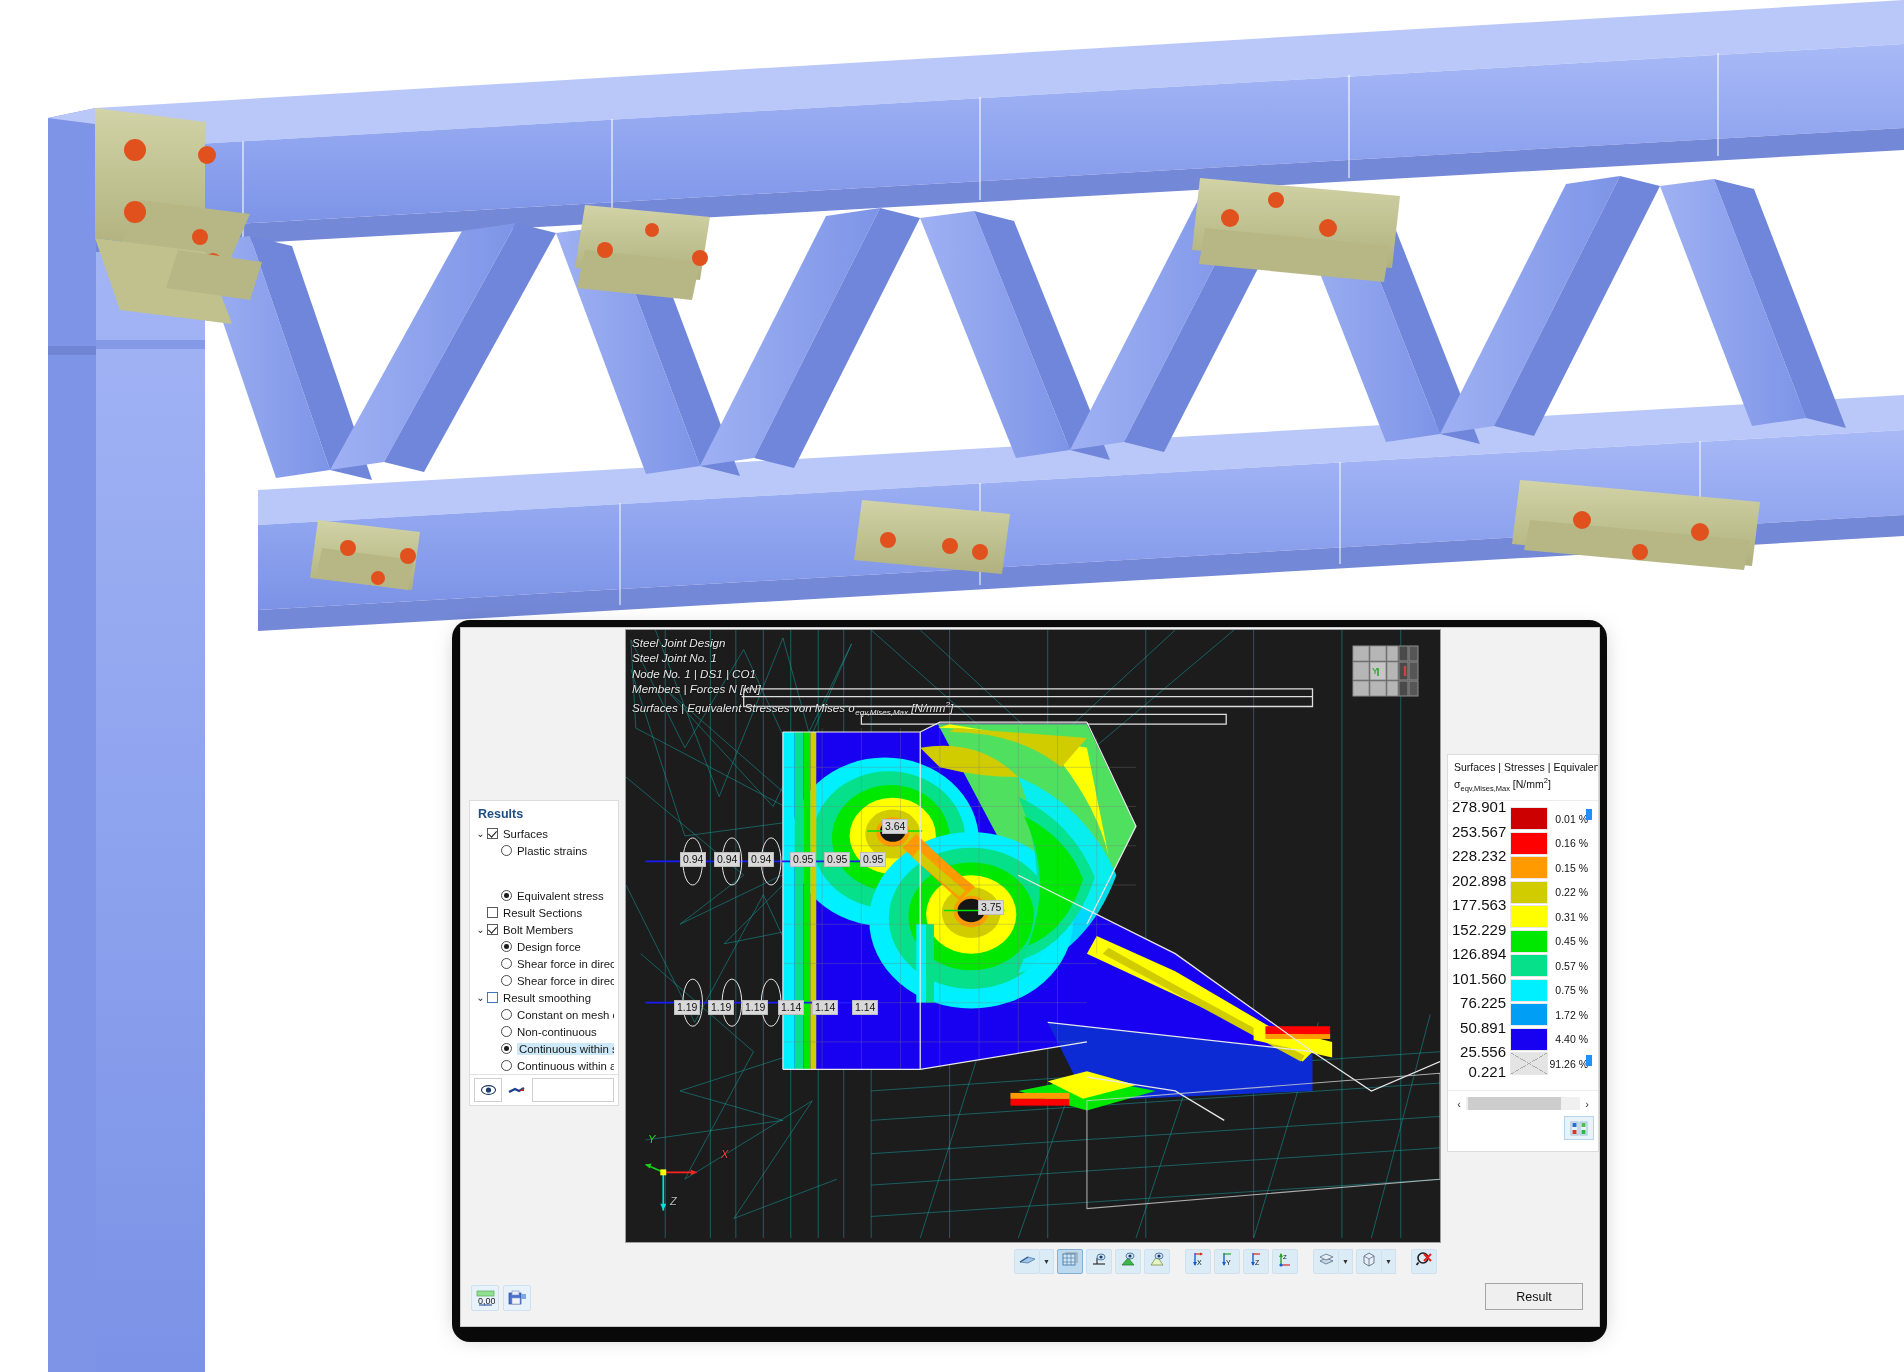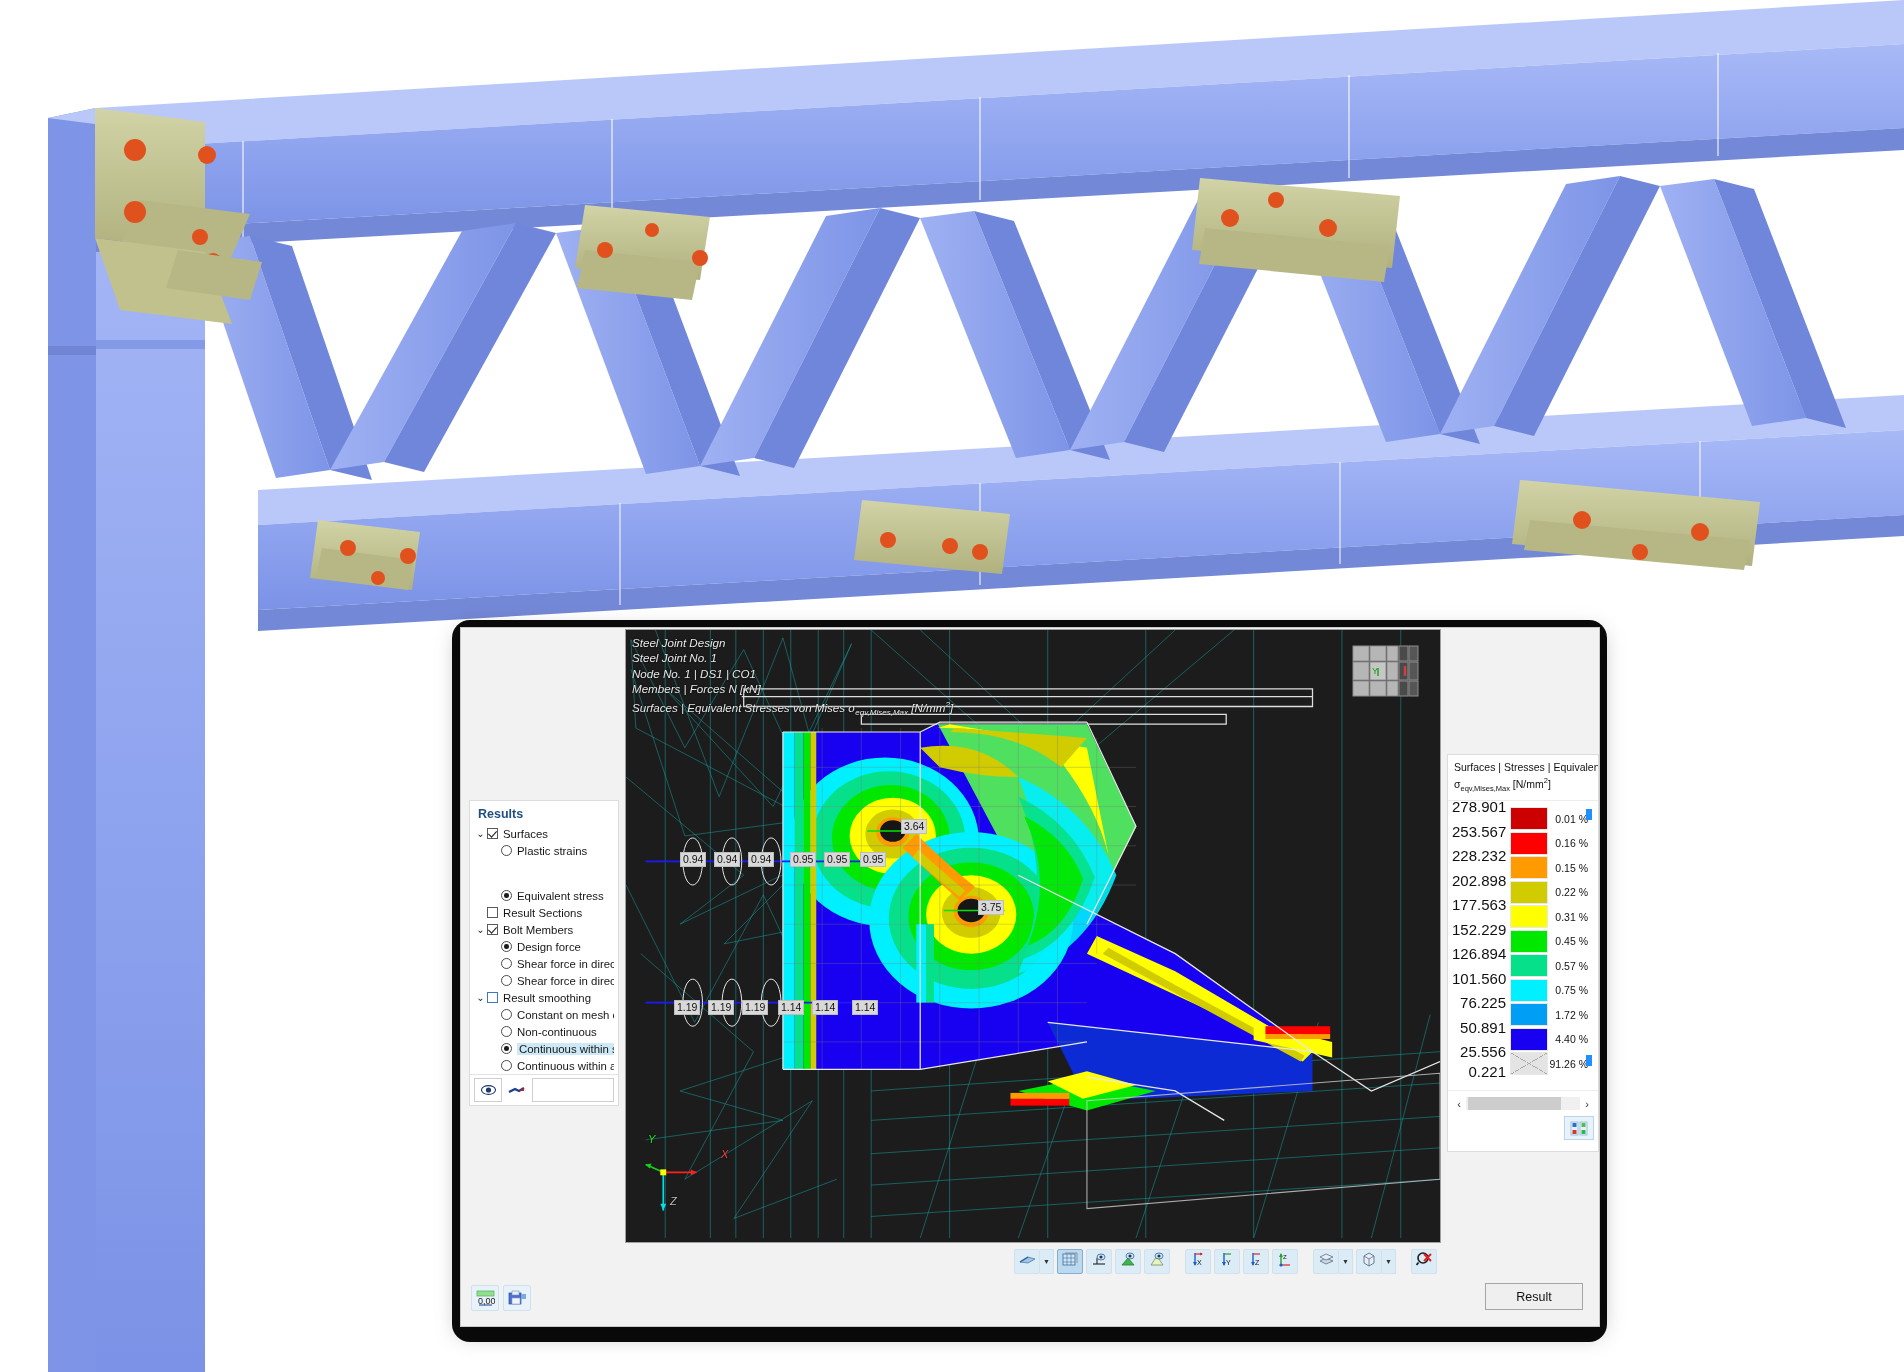--- a/index.html
+++ b/index.html
@@ -625,21 +625,21 @@
 
         
         <div class="tag" style="left:48px;top:370px;">1.19</div>
         <div class="tag" style="left:82px;top:370px;">1.19</div>
         <div class="tag" style="left:116px;top:370px;">1.19</div>
         <div class="tag" style="left:152px;top:370px;">1.14</div>
         <div class="tag" style="left:186px;top:370px;">1.14</div>
         <div class="tag" style="left:226px;top:370px;">1.14</div>
 
         
-        <div class="tag" style="left:275px;top:189px;">3.64</div>
+        <div class="tag" style="left:256px;top:189px;">3.64</div>
         <div class="tag" style="left:352px;top:270px;">3.75</div>
       </div>
 
       <div id="vp-toolbar">
           <div style="display: flex;">
             <div class="tb">
               <span><svg width="17" height="13" viewBox="0 0 17 13">
                   <path d="M1 9 L9 4 L16 6 L9 10 Z" fill="#9fc4e8" stroke="#4a7ba8" stroke-width=".8"></path>
                   <path d="M1 9 L9 4" stroke="#2b5e8f" stroke-width="1.4"></path>
                 </svg></span>

